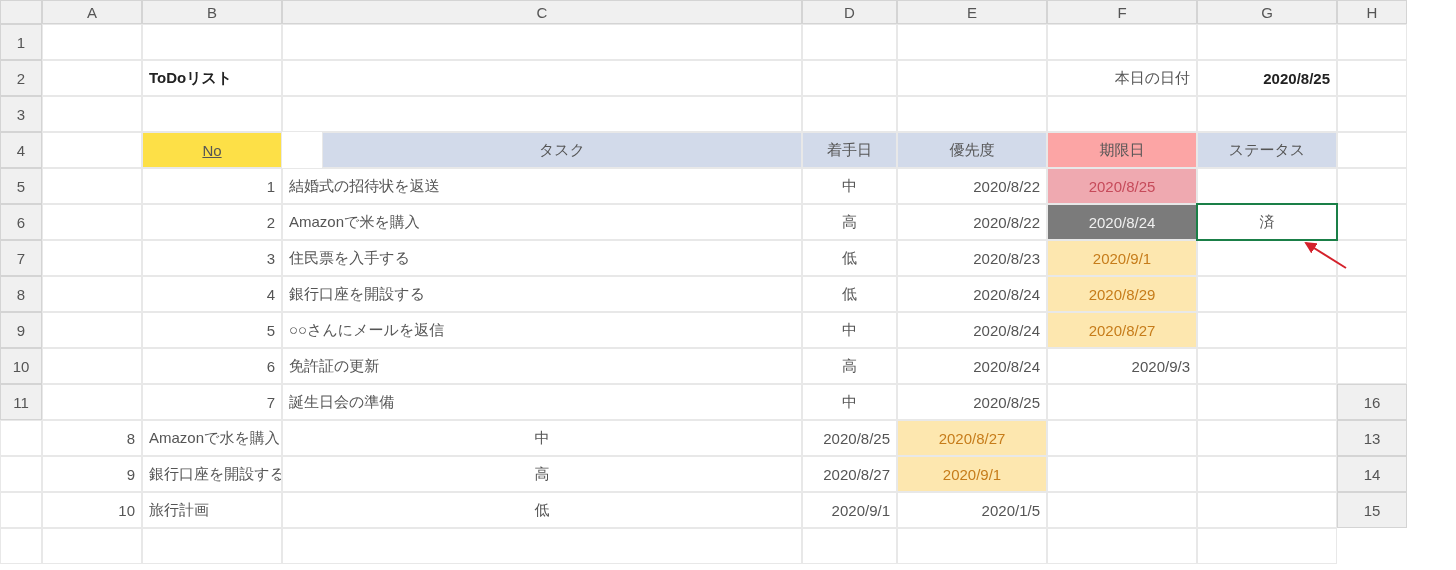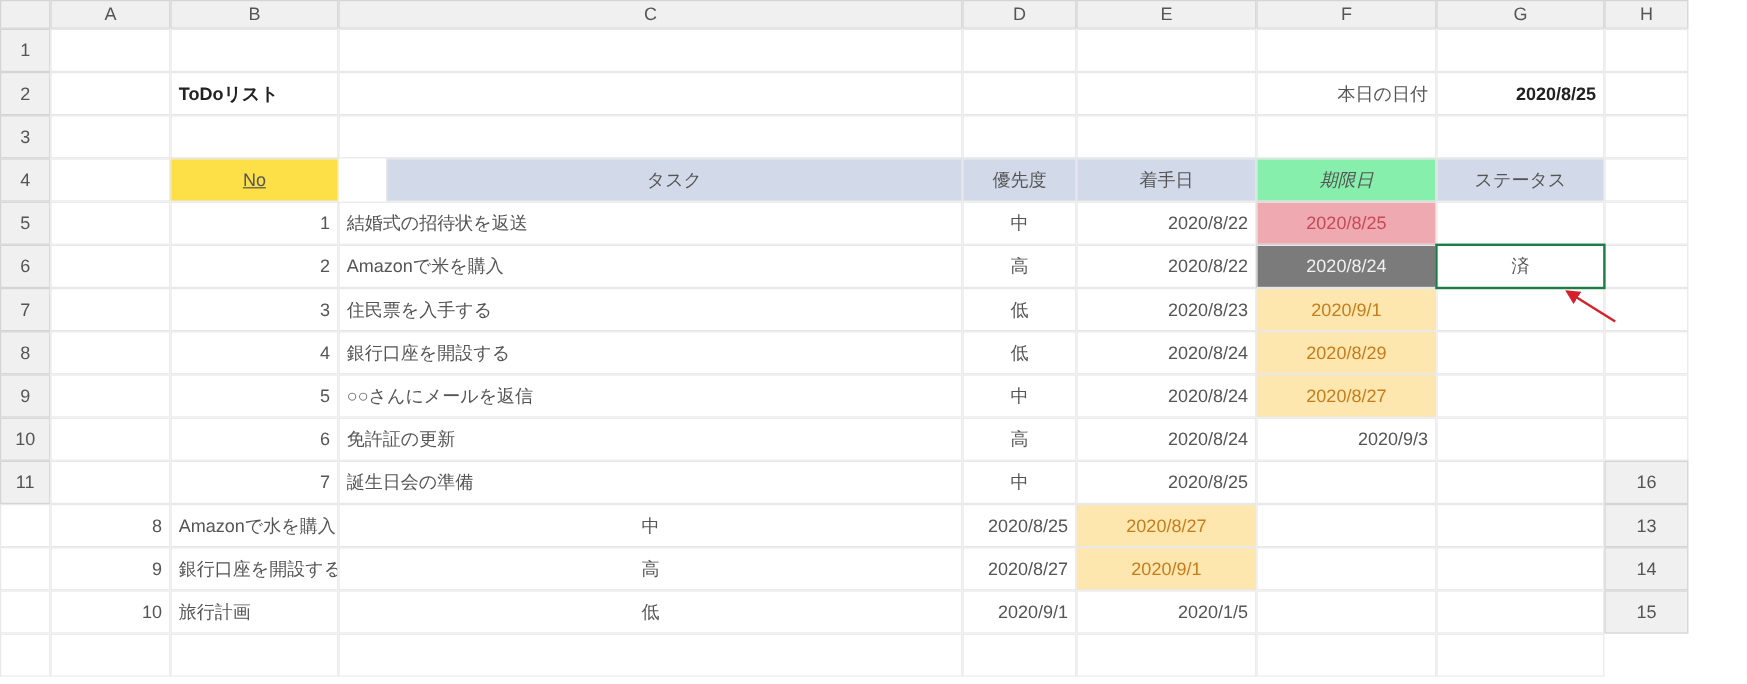--- a/index.html
+++ b/index.html
@@ -96,23 +96,23 @@
     <div class="cell"></div>
     <div class="cell"></div>
     <div class="cell"></div>
     <div class="cell"></div>
     <div class="cell"></div>
     <div class="cell"></div>
     <div class="row-header">4</div>
     <div class="cell"></div>
     <div class="cell header-row-cell" style="background: #fde047; justify-content: center; text-decoration: underline;">No</div>
     <div class="cell header-row-cell" style="background: rgb(210, 218, 234); justify-content: center; margin-left: 40px;">タスク</div>
+    <div class="cell header-row-cell" style="background: rgb(210, 218, 234); justify-content: center;">着手日</div>
     <div class="cell header-row-cell" style="background: rgb(210, 218, 234); justify-content: center;">優先度</div>
-    <div class="cell header-row-cell" style="background: rgb(210, 218, 234); justify-content: center;">着手日</div>
-    <div class="cell header-row-cell" style="background: #86efac; justify-content: center; font-style: italic;">期限日</div>
+    <div class="cell header-row-cell" style="background: #fca5a5; justify-content: center;">期限日</div>
     <div class="cell header-row-cell" style="background: rgb(210, 218, 234); justify-content: center; text-align: right;">ステータス</div>
     <div class="cell"></div>
     <div class="row-header">5</div>
     <div class="cell"></div>
     <div class="cell align-right">1</div>
     <div class="cell">結婚式の招待状を返送</div>
     <div class="cell align-center">中</div>
     <div class="cell align-right">2020/8/22</div>
     <div class="cell align-center deadline-fill-red">2020/8/25</div>
     <div class="cell"></div>

